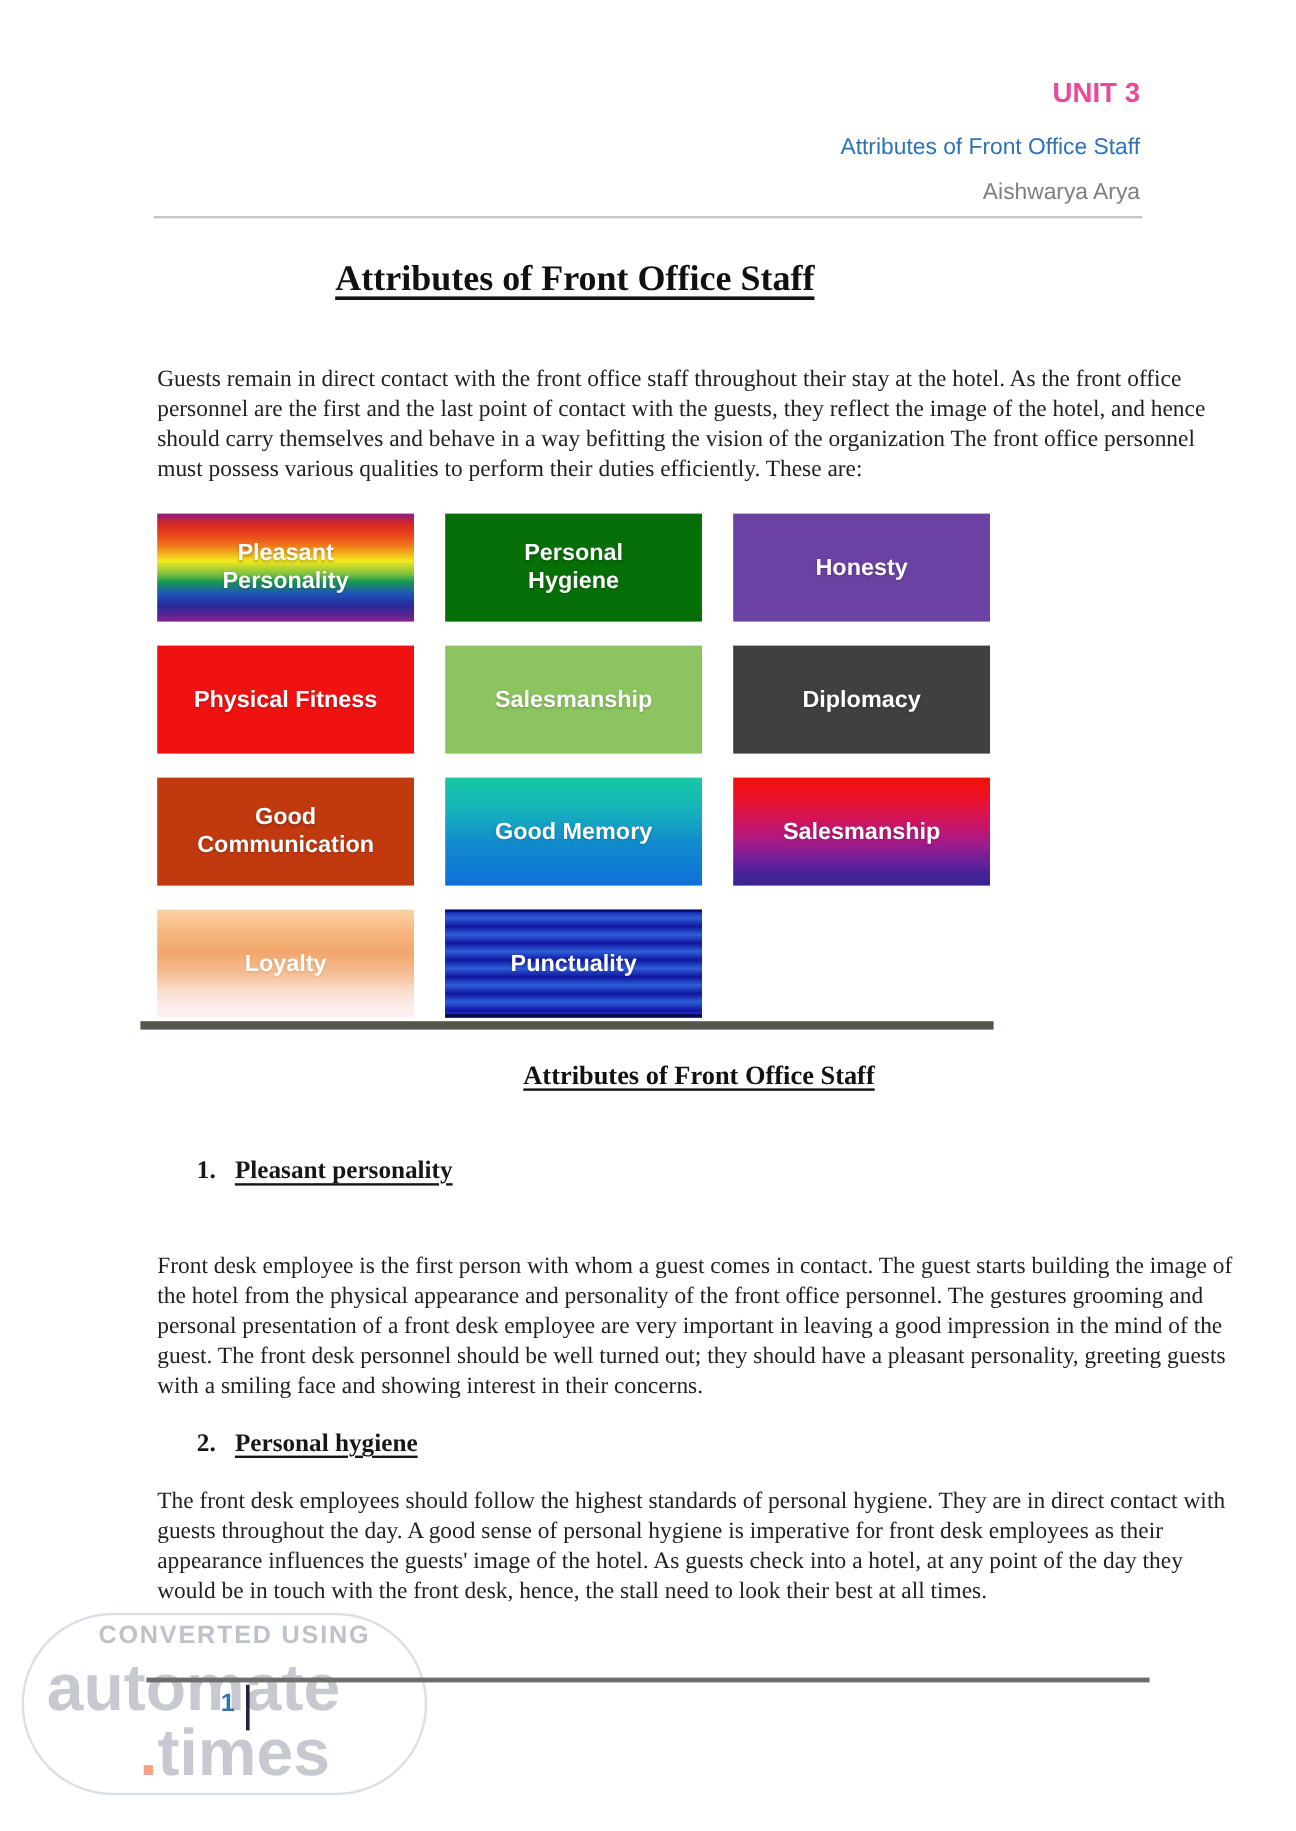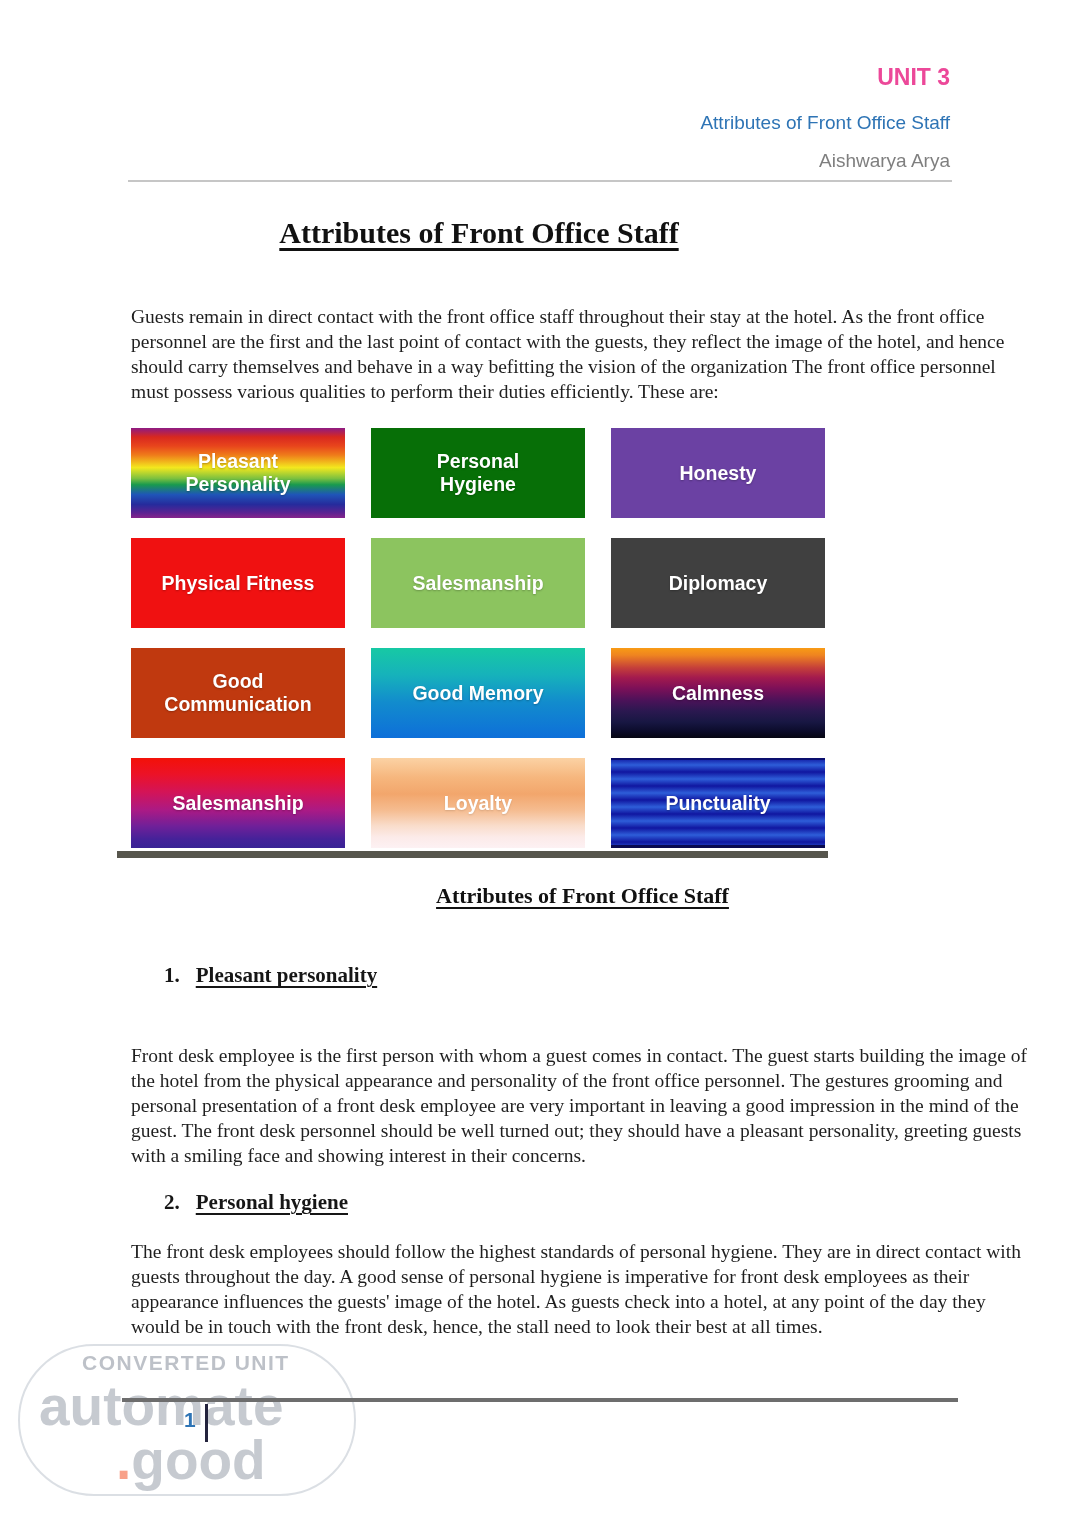--- a/index.html
+++ b/index.html
@@ -154,23 +154,23 @@
     position:absolute; left:205px; top:1404px; width:3px; height:38px;
     background:#23233d; z-index:3;
   }
 </style>
 </head>
 <body>
 
 <div class="page">
 
   <div class="wm-pill"></div>
-  <div class="wm-caption">CONVERTED UNIT</div>
+  <div class="wm-caption">CONVERTED USING</div>
   <div class="wm-brand">automate</div>
-  <div class="wm-domain"><span class="dot">.</span><span>good</span></div>
+  <div class="wm-domain"><span class="dot">.</span><span>times</span></div>
 
   <div class="hdr-unit">UNIT 3</div>
   <div class="hdr-sub">Attributes of Front Office Staff</div>
   <div class="hdr-author">Aishwarya Arya</div>
   <div class="hdr-rule"></div>
 
   <div class="doc-title"><span>Attributes of Front Office Staff</span></div>
 
   <div class="intro">Guests remain in direct contact with the front office staff throughout their stay at the hotel. As the front office personnel are the first and the last point of contact with the guests, they reflect the image of the hotel, and hence should carry themselves and behave in a way befitting the vision of the organization The front office personnel must possess various qualities to perform their duties efficiently. These are:</div>
 
@@ -192,23 +192,20 @@
       </div>
     <div class="cell c-orange">
         <span class="lbl">Diplomacy</span>
       </div>
     <div class="cell c-brick">
         <span class="lbl lbl-narrow-165">Good Communication</span>
       </div>
     <div class="cell c-teal">
         <span class="lbl">Good Memory</span>
       </div>
-    <div class="cell c-calm">
-        <span class="lbl">Calmness</span>
-      </div>
     <div class="cell c-court">
         <span class="lbl">Salesmanship</span>
       </div>
     <div class="cell c-peach">
         <span class="lbl">Loyalty</span>
       </div>
     <div class="cell c-blue">
         <span class="lbl">Punctuality</span>
       </div>
   </div>

